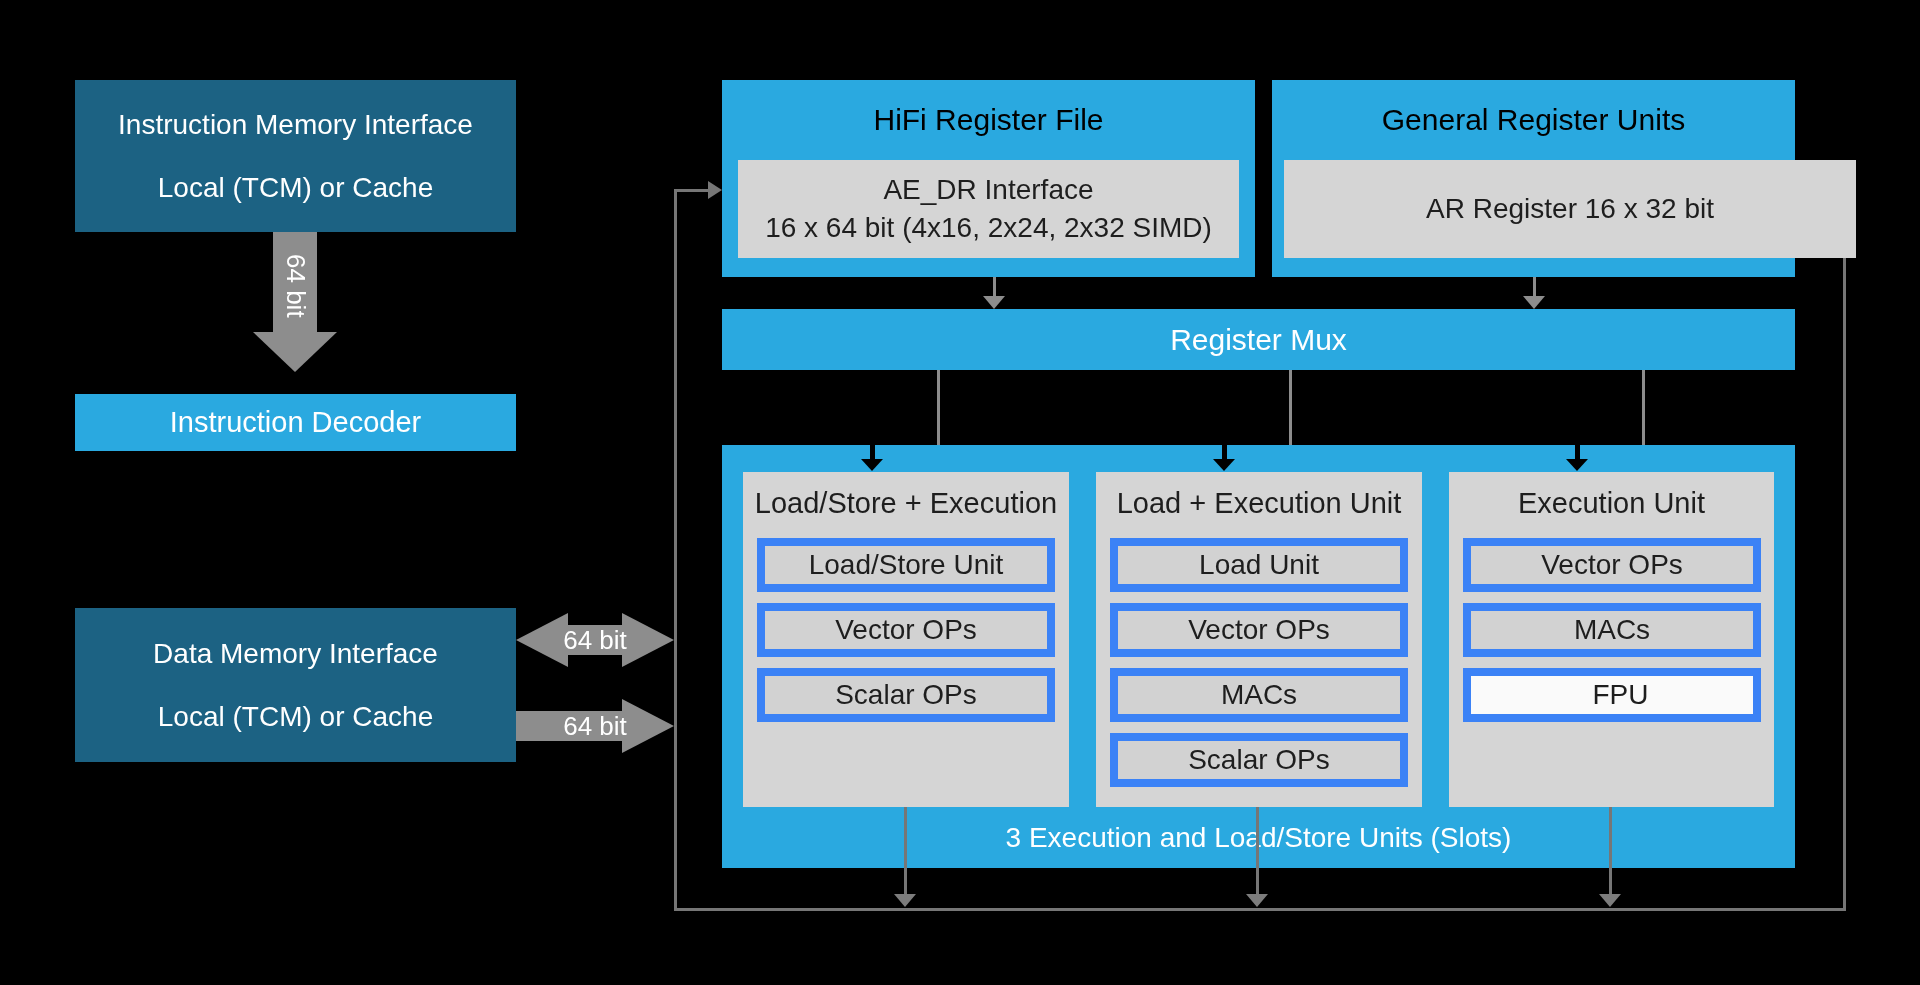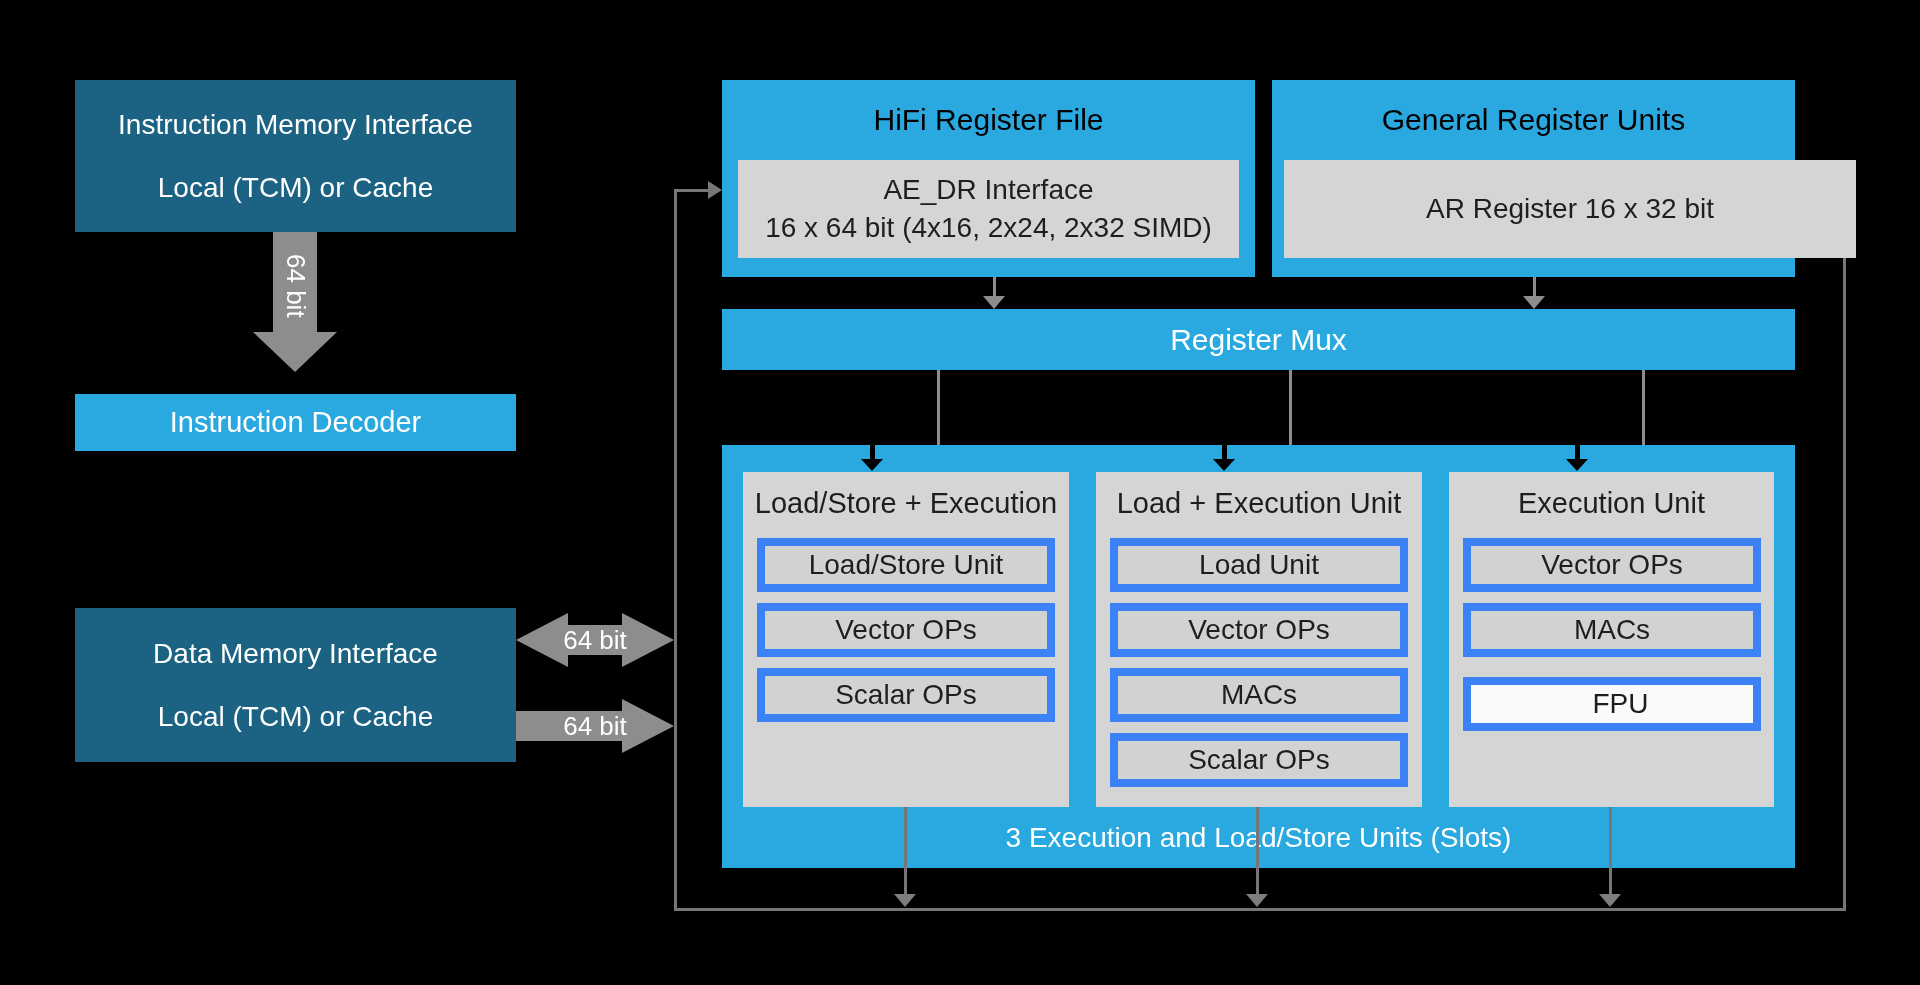--- a/index.html
+++ b/index.html
@@ -119,21 +119,21 @@
       <div class="op" style="top:66px;">Load Unit</div>
       <div class="op" style="top:131px;">Vector OPs</div>
       <div class="op" style="top:196px;">MACs</div>
       <div class="op" style="top:261px;">Scalar OPs</div>
     </div>
 
     <div class="panel" style="left:727px;width:325px;">
       <div class="unit-title">Execution Unit</div>
       <div class="op" style="top:66px;">Vector OPs</div>
       <div class="op" style="top:131px;">MACs</div>
-      <div class="op hl" style="top:205px;padding-left:17px;">FPU</div>
+      <div class="op hl" style="top:196px;padding-left:17px;">FPU</div>
     </div>
 
     <div class="abs" style="left:0;top:362px;width:100%;height:61px;display:flex;align-items:center;justify-content:center;color:#fff;font-size:28px;">3 Execution and Load/Store Units (Slots)</div>
   </div>
 
   <div class="abs" style="left:870px;top:445px;width:5px;height:15px;background:#000;"></div>
   <div class="abs tri head-down-black" style="left:861px;top:459px;"></div>
   <div class="abs" style="left:1222px;top:445px;width:5px;height:15px;background:#000;"></div>
   <div class="abs tri head-down-black" style="left:1213px;top:459px;"></div>
   <div class="abs" style="left:1575px;top:445px;width:5px;height:15px;background:#000;"></div>

